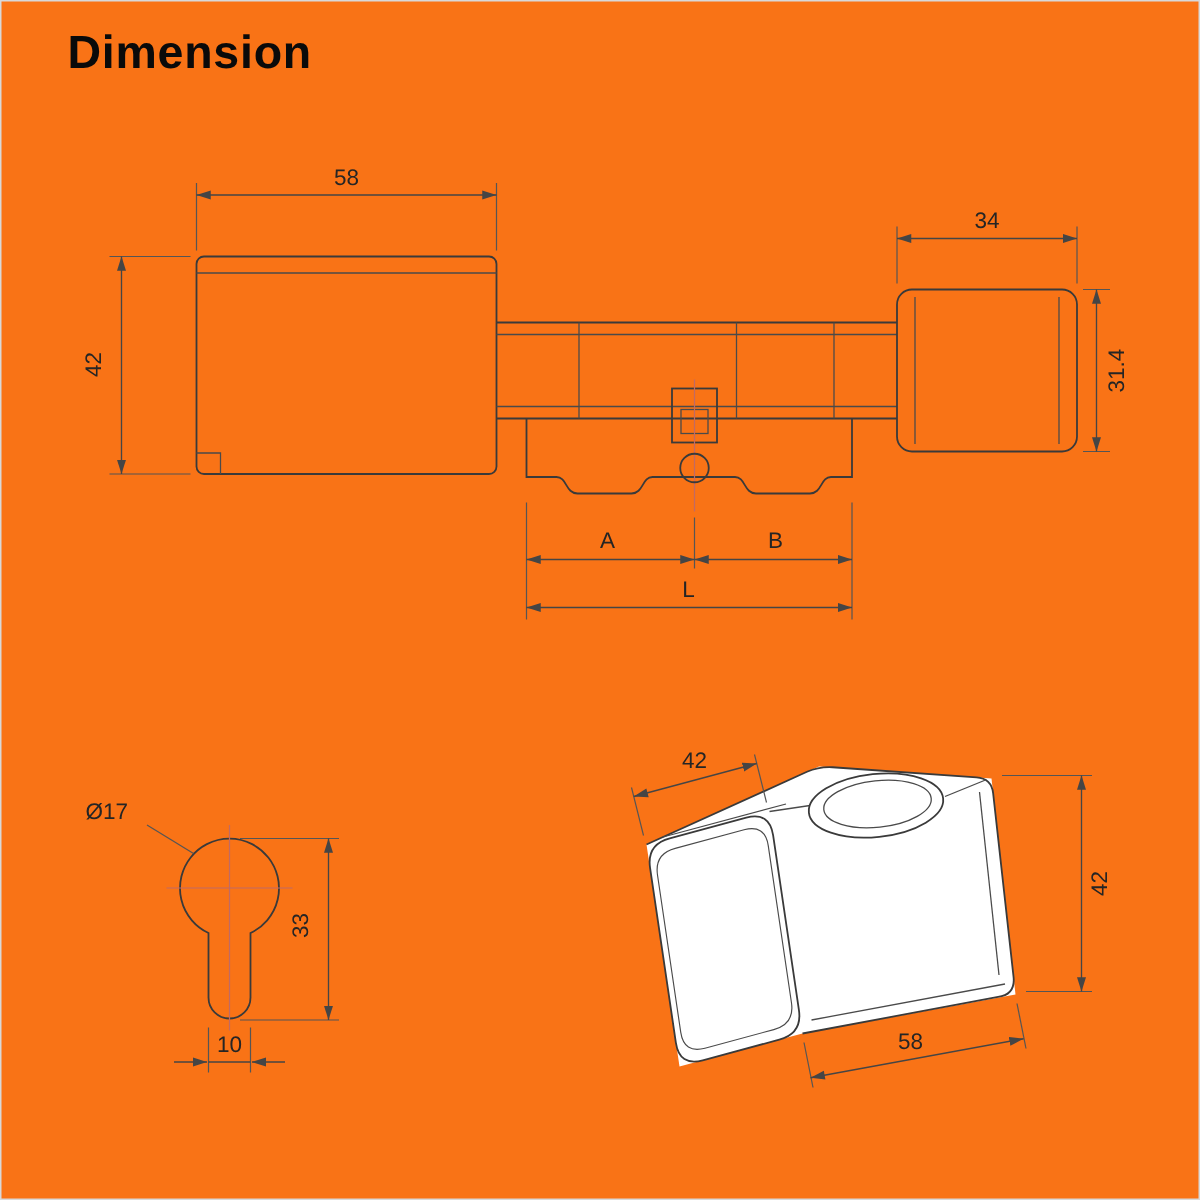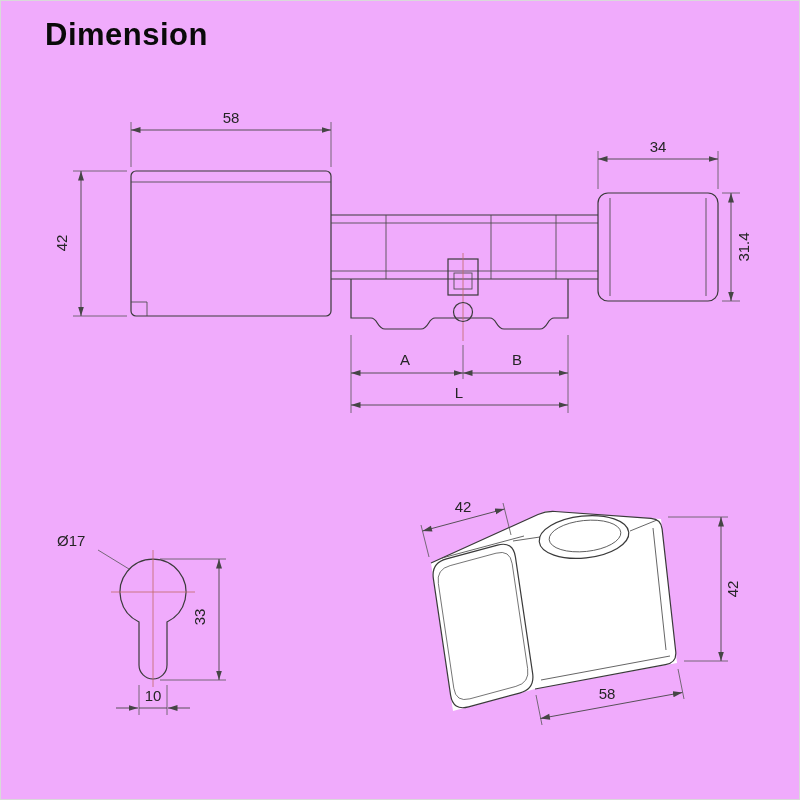--- a/index.html
+++ b/index.html
@@ -1,19 +1,19 @@
 <!DOCTYPE html>
 <html><head>
 <meta charset="utf-8">
 <style>
   html,body{margin:0;padding:0;background:#fff;}
   .canvas{
     position:relative;
     width:800px;height:800px;
-    background:#f0abfc;
+    background:#f97316;
     border:1px solid #d9d9d9;
     box-sizing:border-box;
     font-family:"Liberation Sans",sans-serif;
     overflow:hidden;
   }
   .title{
     position:absolute;left:44px;top:16px;
     font-size:31px;font-weight:bold;color:#0a0a0a;
     letter-spacing:.5px;
   }

